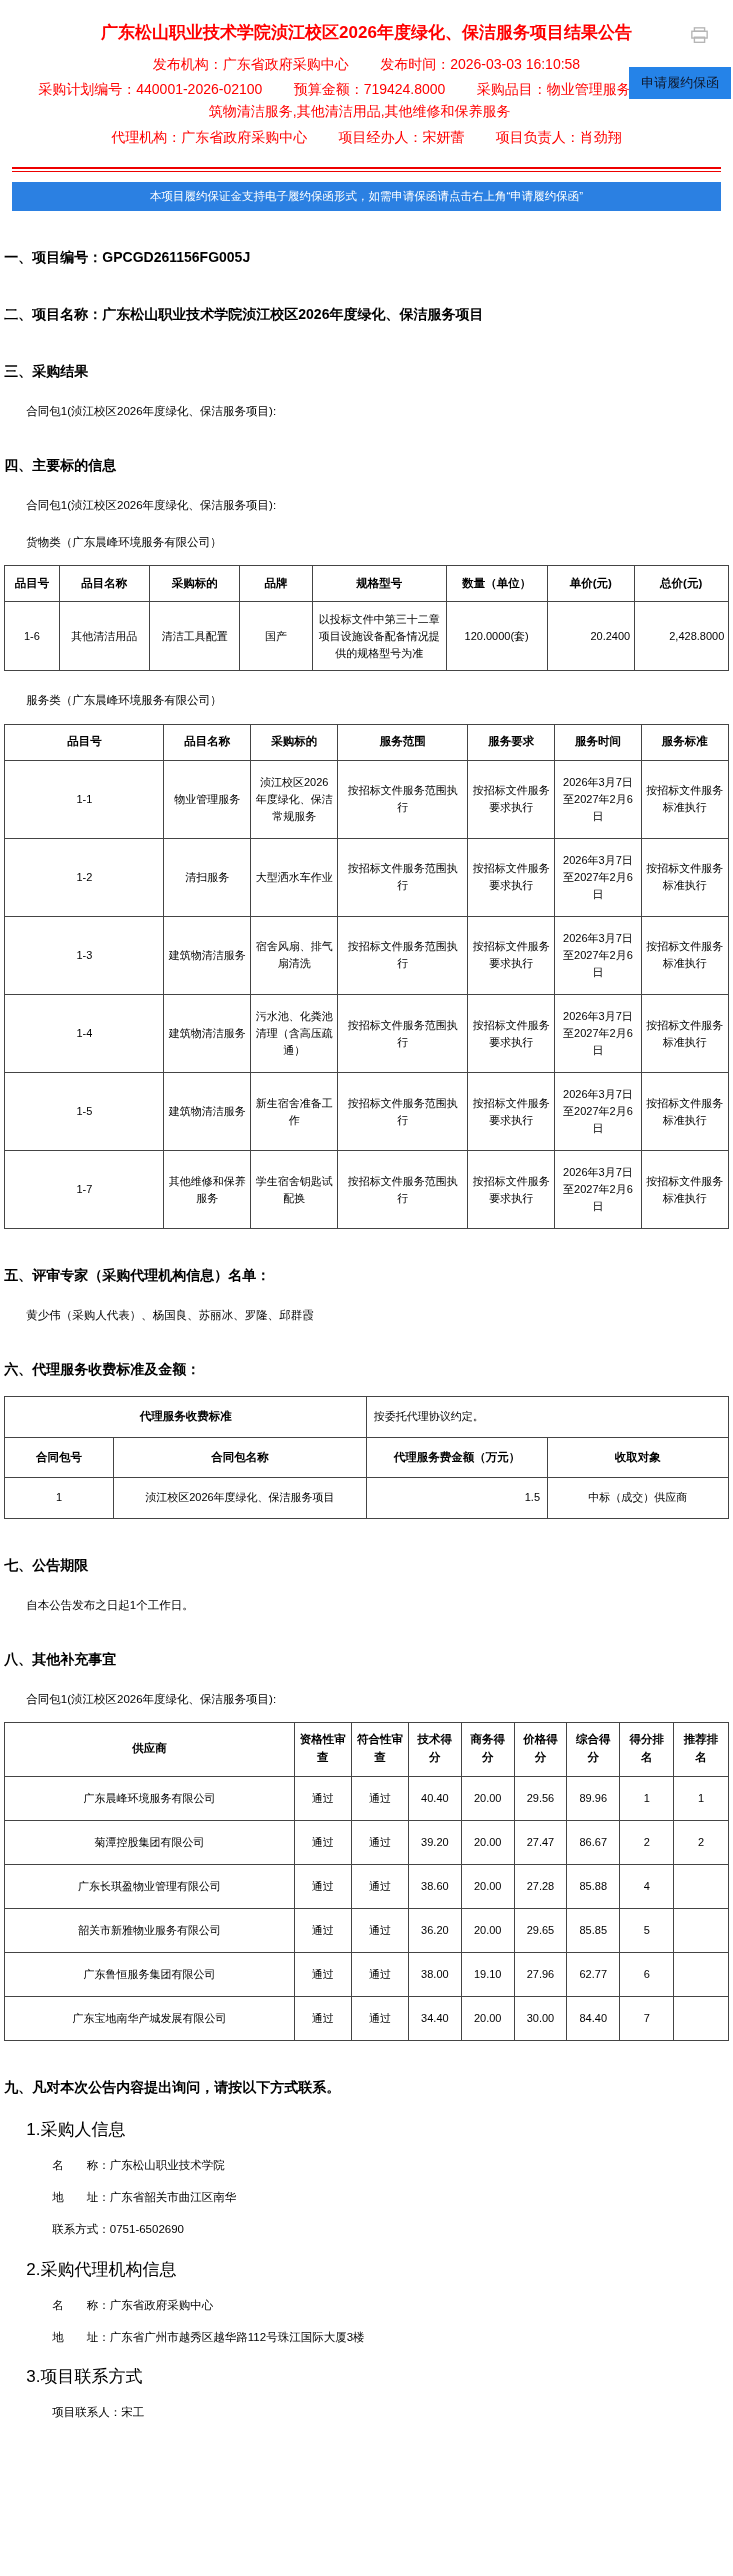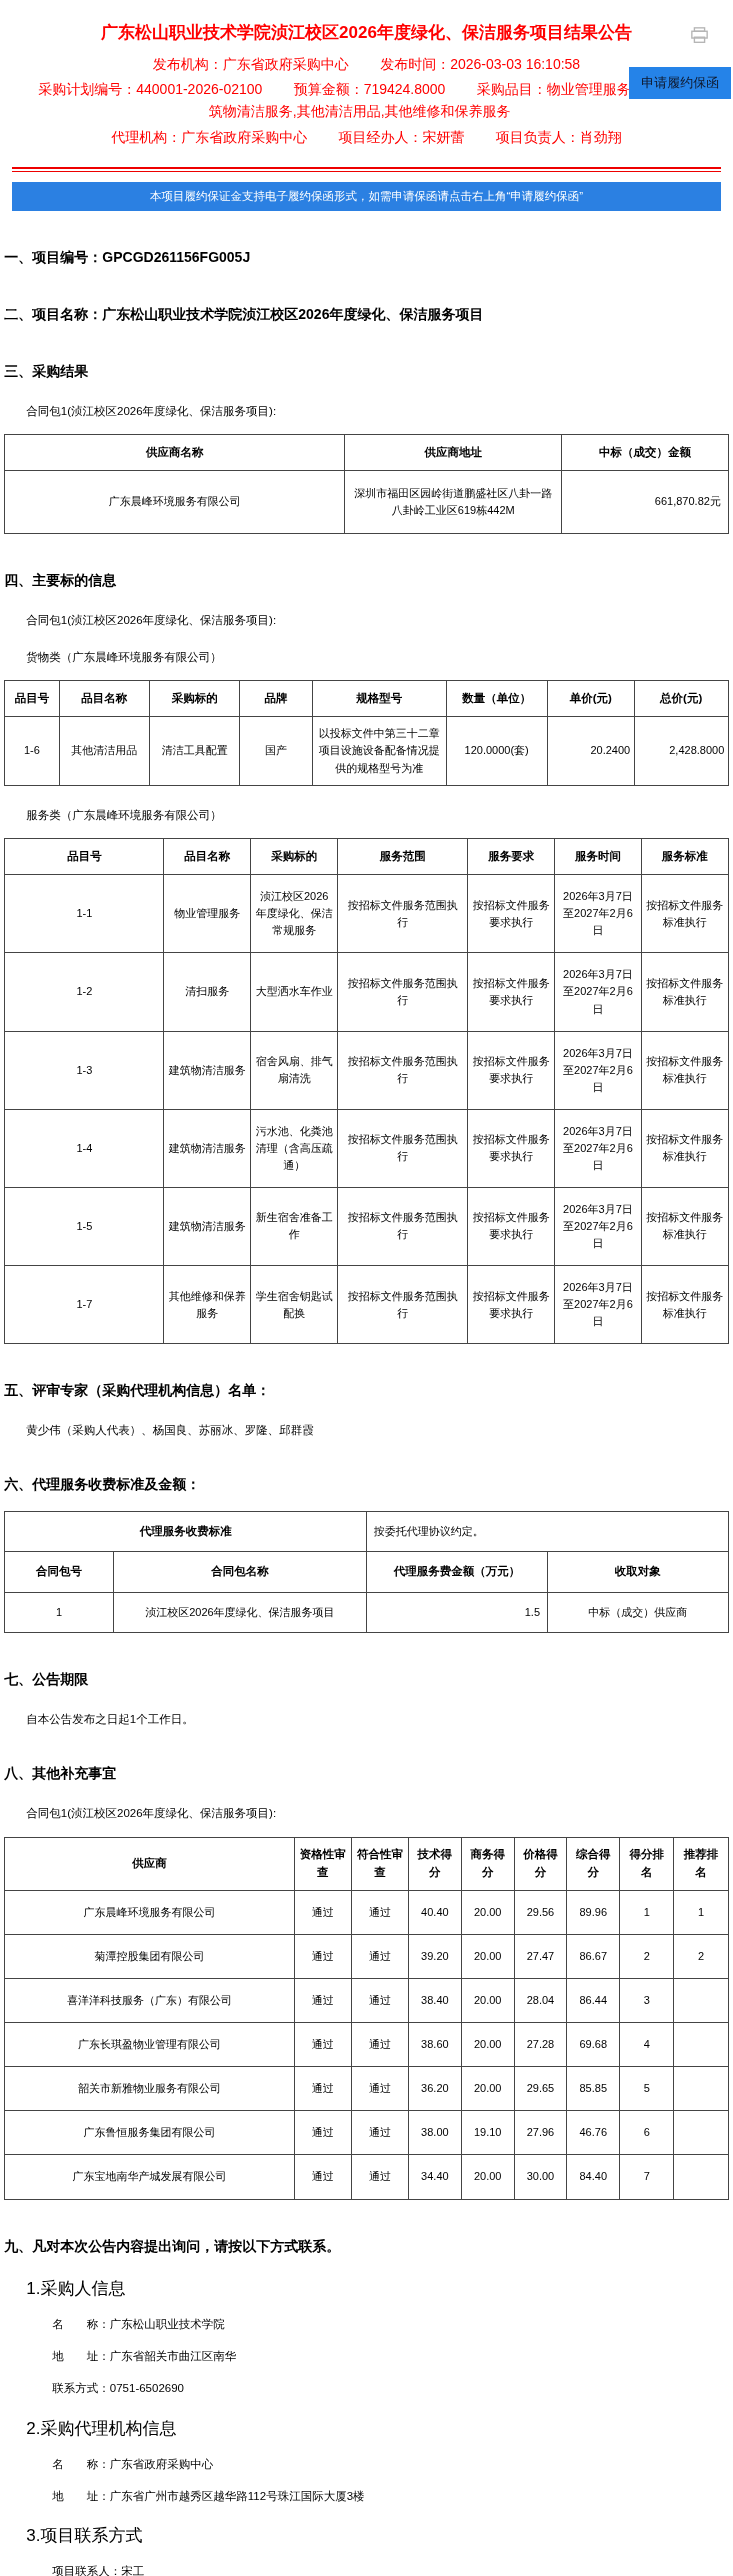--- a/index.html
+++ b/index.html
@@ -109,41 +109,20 @@
 
   <div class="content">
 
     <div class="sec-heading">一、项目编号：GPCGD261156FG005J</div>
 
     <div class="sec-heading">二、项目名称：广东松山职业技术学院浈江校区2026年度绿化、保洁服务项目</div>
 
     <div class="sec-heading">三、采购结果</div>
     <div class="sub-line">合同包1(浈江校区2026年度绿化、保洁服务项目):</div>
 
-    <table class="result-table">
-      <colgroup>
-          <col style="width:47%">
-          <col style="width:30%">
-          <col style="width:23%">
-        </colgroup>
-      <thead>
-        <tr>
-          <th>供应商名称</th>
-          <th>供应商地址</th>
-          <th>中标（成交）金额</th>
-        </tr>
-      </thead>
-      <tbody>
-        <tr>
-          <td>广东晨峰环境服务有限公司</td>
-          <td>深圳市福田区园岭街道鹏盛社区八卦一路八卦岭工业区619栋442M</td>
-          <td class="ta-right">661,870.82元</td>
-        </tr>
-      </tbody>
-    </table>
 
     <div class="sec-heading">四、主要标的信息</div>
     <div class="sub-line">合同包1(浈江校区2026年度绿化、保洁服务项目):</div>
     <div class="sub-line">货物类（广东晨峰环境服务有限公司）</div>
 
     <table class="goods-table">
       <colgroup>
         <col style="width:7.5%">
           <col style="width:12.5%">
           <col style="width:12.5%">
@@ -340,38 +319,27 @@
           <td>通过</td>
           <td>通过</td>
           <td>39.20</td>
           <td>20.00</td>
           <td>27.47</td>
           <td>86.67</td>
           <td>2</td>
           <td>2</td>
         </tr>
         <tr>
-          <td>喜洋洋科技服务（广东）有限公司</td>
-          <td>通过</td>
-          <td>通过</td>
-          <td>38.40</td>
-          <td>20.00</td>
-          <td>28.04</td>
-          <td>86.44</td>
-          <td>3</td>
-          <td></td>
-        </tr>
-        <tr>
           <td>广东长琪盈物业管理有限公司</td>
           <td>通过</td>
           <td>通过</td>
           <td>38.60</td>
           <td>20.00</td>
           <td>27.28</td>
-          <td>69.68</td>
+          <td>85.88</td>
           <td>4</td>
           <td></td>
         </tr>
         <tr>
           <td>韶关市新雅物业服务有限公司</td>
           <td>通过</td>
           <td>通过</td>
           <td>36.20</td>
           <td>20.00</td>
           <td>29.65</td>
@@ -379,21 +347,21 @@
           <td>5</td>
           <td></td>
         </tr>
         <tr>
           <td>广东鲁恒服务集团有限公司</td>
           <td>通过</td>
           <td>通过</td>
           <td>38.00</td>
           <td>19.10</td>
           <td>27.96</td>
-          <td>46.76</td>
+          <td>62.77</td>
           <td>6</td>
           <td></td>
         </tr>
         <tr>
           <td>广东宝地南华产城发展有限公司</td>
           <td>通过</td>
           <td>通过</td>
           <td>34.40</td>
           <td>20.00</td>
           <td>30.00</td>

